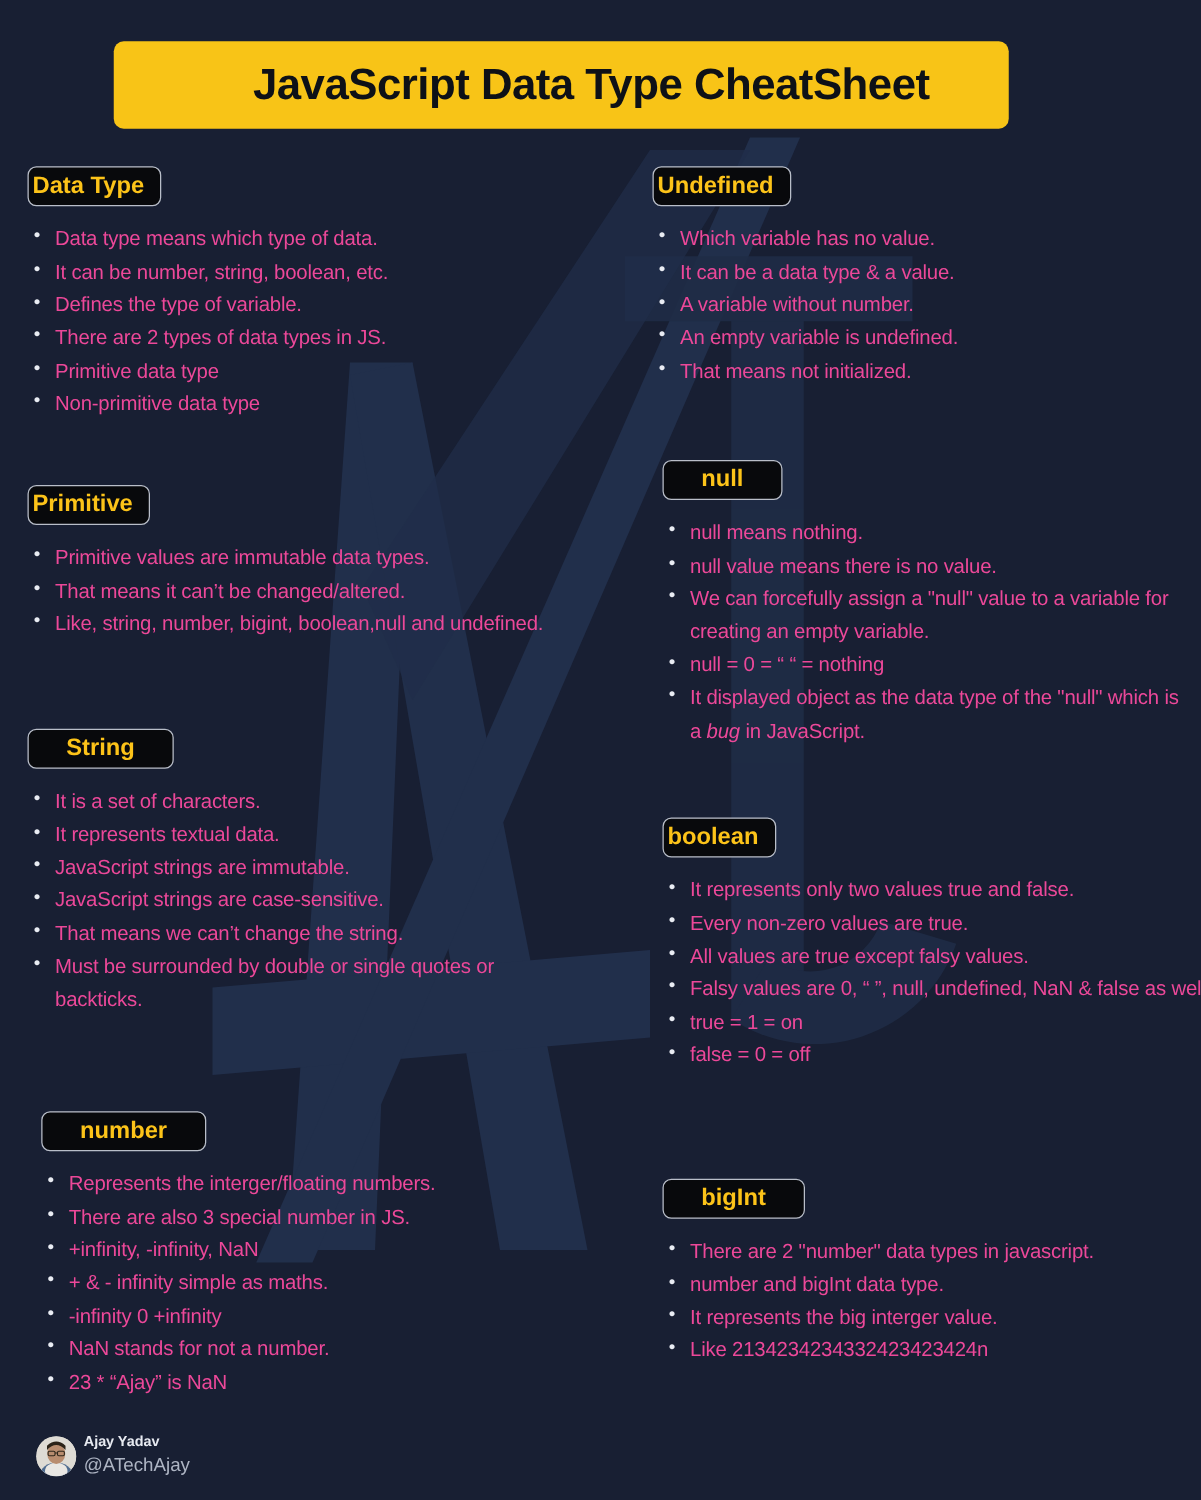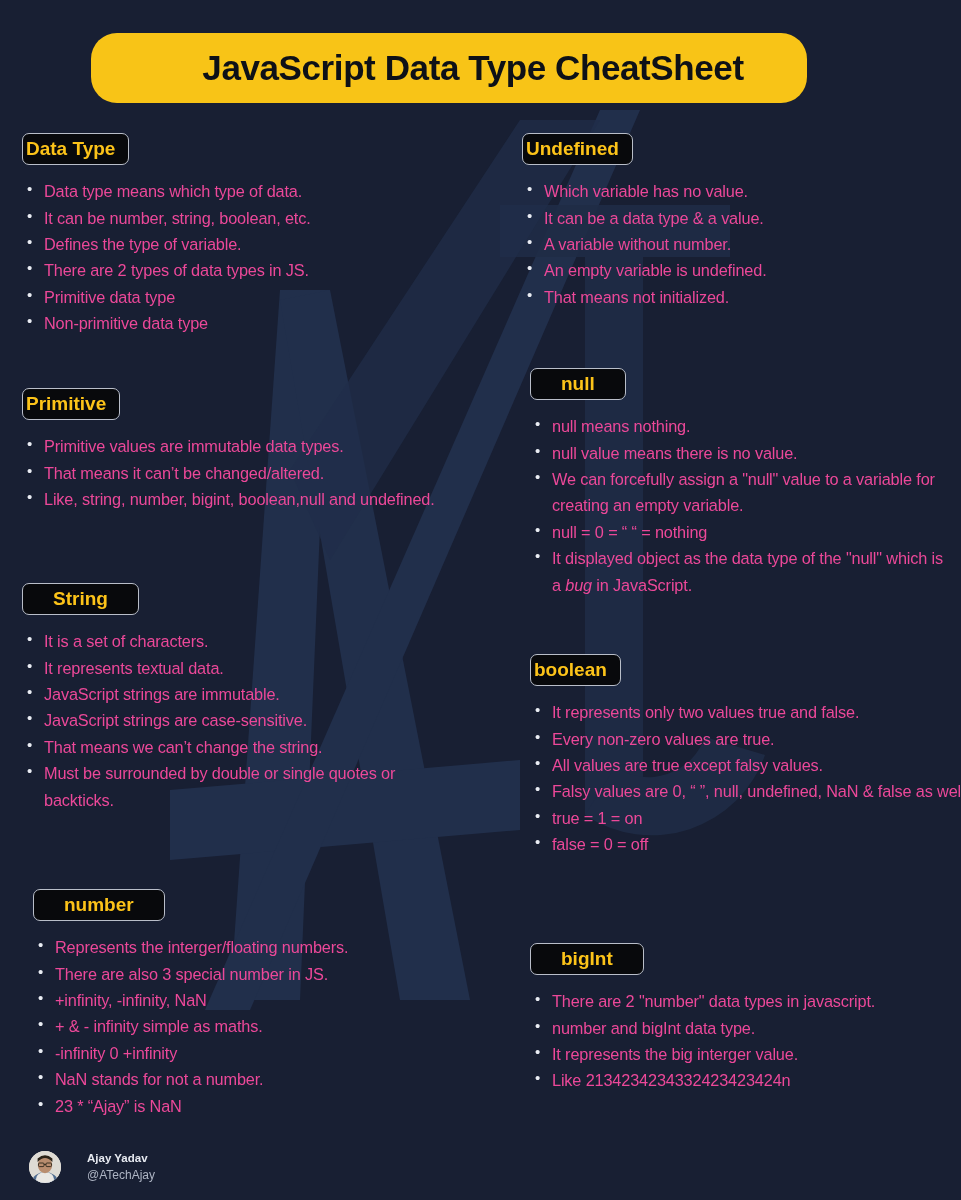--- a/index.html
+++ b/index.html
@@ -19,21 +19,21 @@
     pointer-events:none;
     z-index:0;
   }
 
   
   #title-bar {
     position:absolute;
     left:91px; top:33px;
     width:716px; height:70px;
     background:#f8c417;
-    border-radius:26px;
+    border-radius:8px;
     display:flex; align-items:center; justify-content:center;
     z-index:2;
     padding-left:48px;
   }
   #title-bar .title-text {
     color:#0e1117;
     font-size:35px;
     font-weight:bold;
     letter-spacing:-0.4px;
     white-space:nowrap;
@@ -83,34 +83,34 @@
     left:5px; top:-1px;
     color:#e9ecf3;
     font-size:15px;
   }
   ul.bullets li b { font-weight:normal; font-style:italic; }
 
   
   #footer {
     position:absolute;
     left:29px; bottom:17px;
-    display:flex; align-items:center; gap:26px;
+    display:flex; align-items:center; gap:6px;
     z-index:3;
   }
   #avatar {
     width:32px; height:32px;
     border-radius:50%;
     overflow:hidden;
     flex:none;
     background:#e8e6e0;
     position:relative;
   }
   #footer .names { display:flex; flex-direction:column; justify-content:center; }
   #footer .fullname { color:#e7eaf1; font-size:11.5px; font-weight:bold; line-height:1.35; }
-  #footer .handle   { color:#aeb5c4; font-size:12px; line-height:1.35; }
+  #footer .handle   { color:#aeb5c4; font-size:15px; line-height:1.35; }
 </style>
 </head>
 <body>
 
 <svg id="watermark" viewBox="0 0 961 1200" preserveAspectRatio="none">
   <g fill="#22304d" opacity="0.95">
 
     <polygon points="330,290 300,1000 230,1000 280,290"></polygon>
     <polygon points="330,290 470,1000 400,1000 280,300"></polygon>
     <polygon points="170,790 520,760 520,830 170,860"></polygon>

